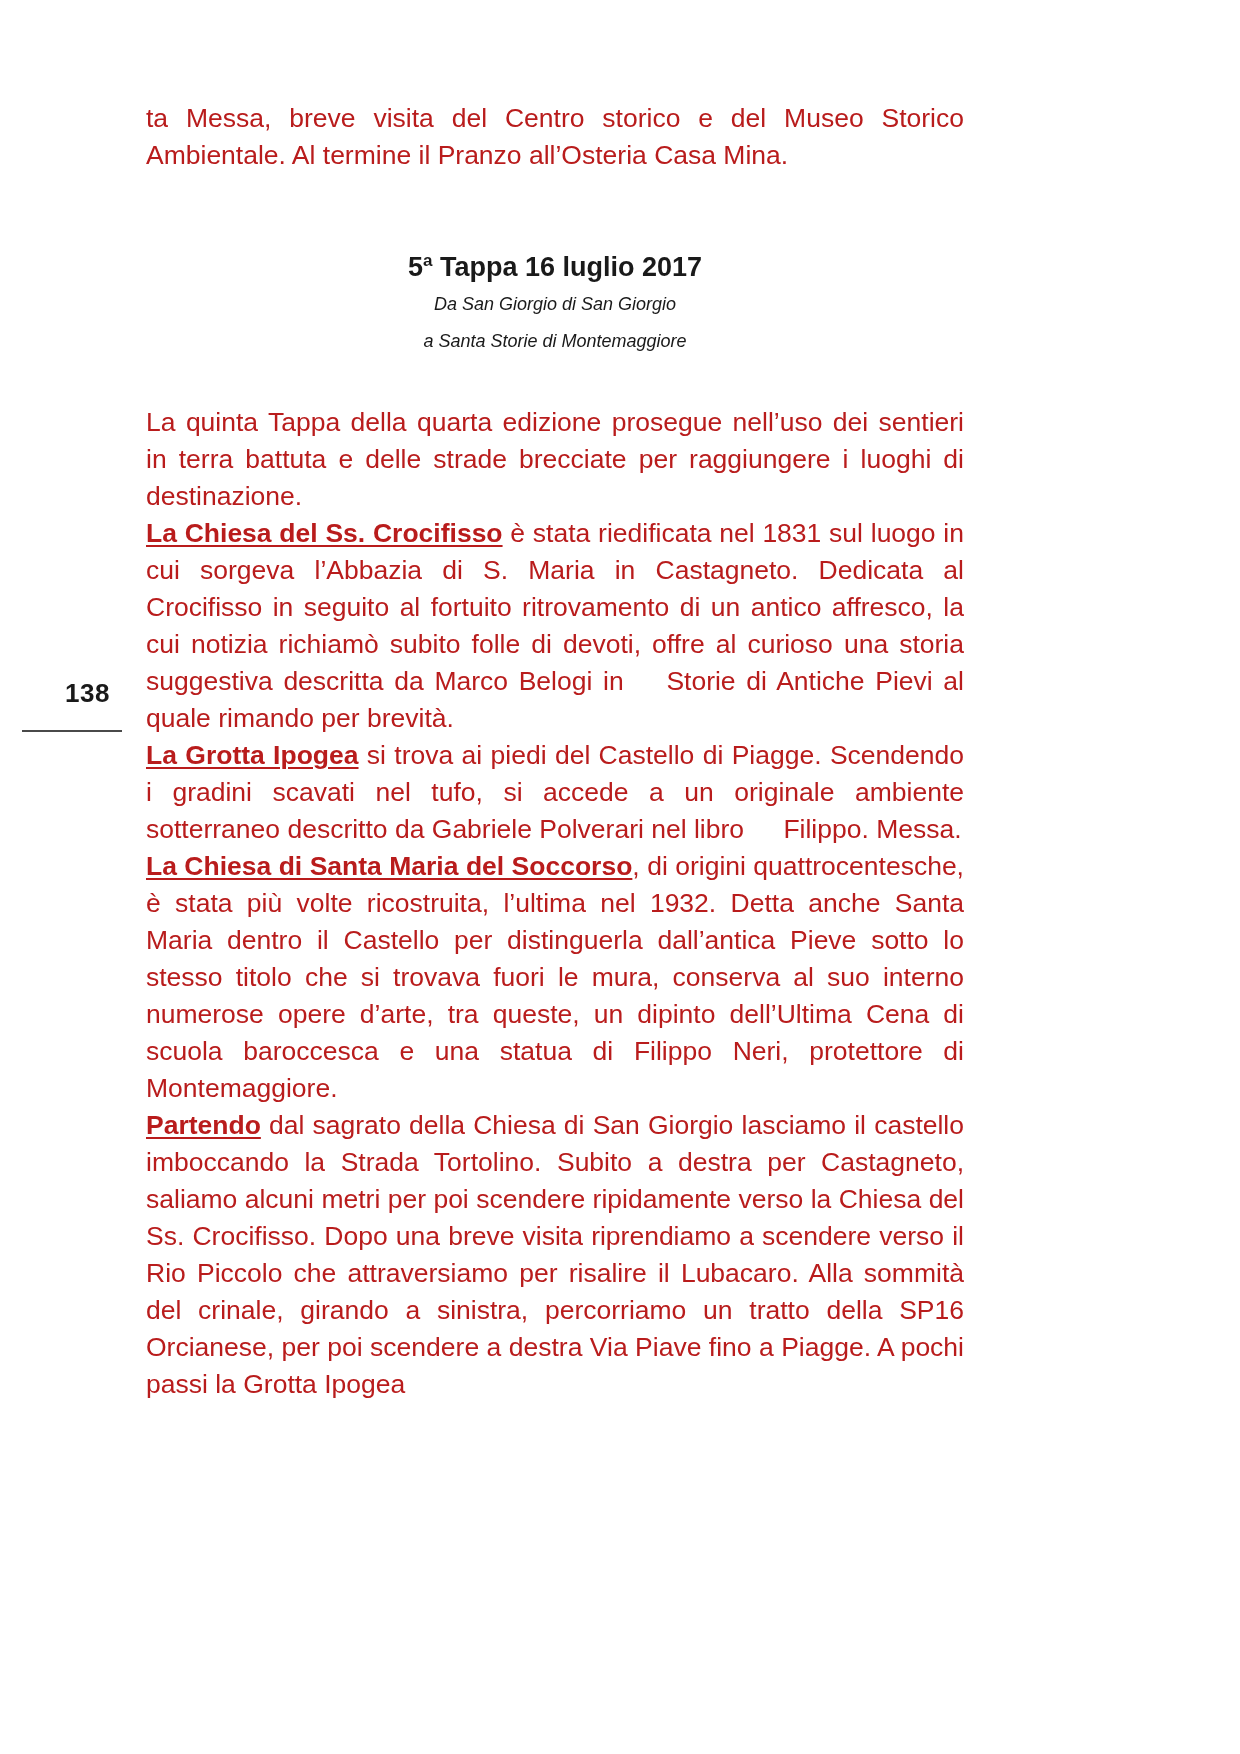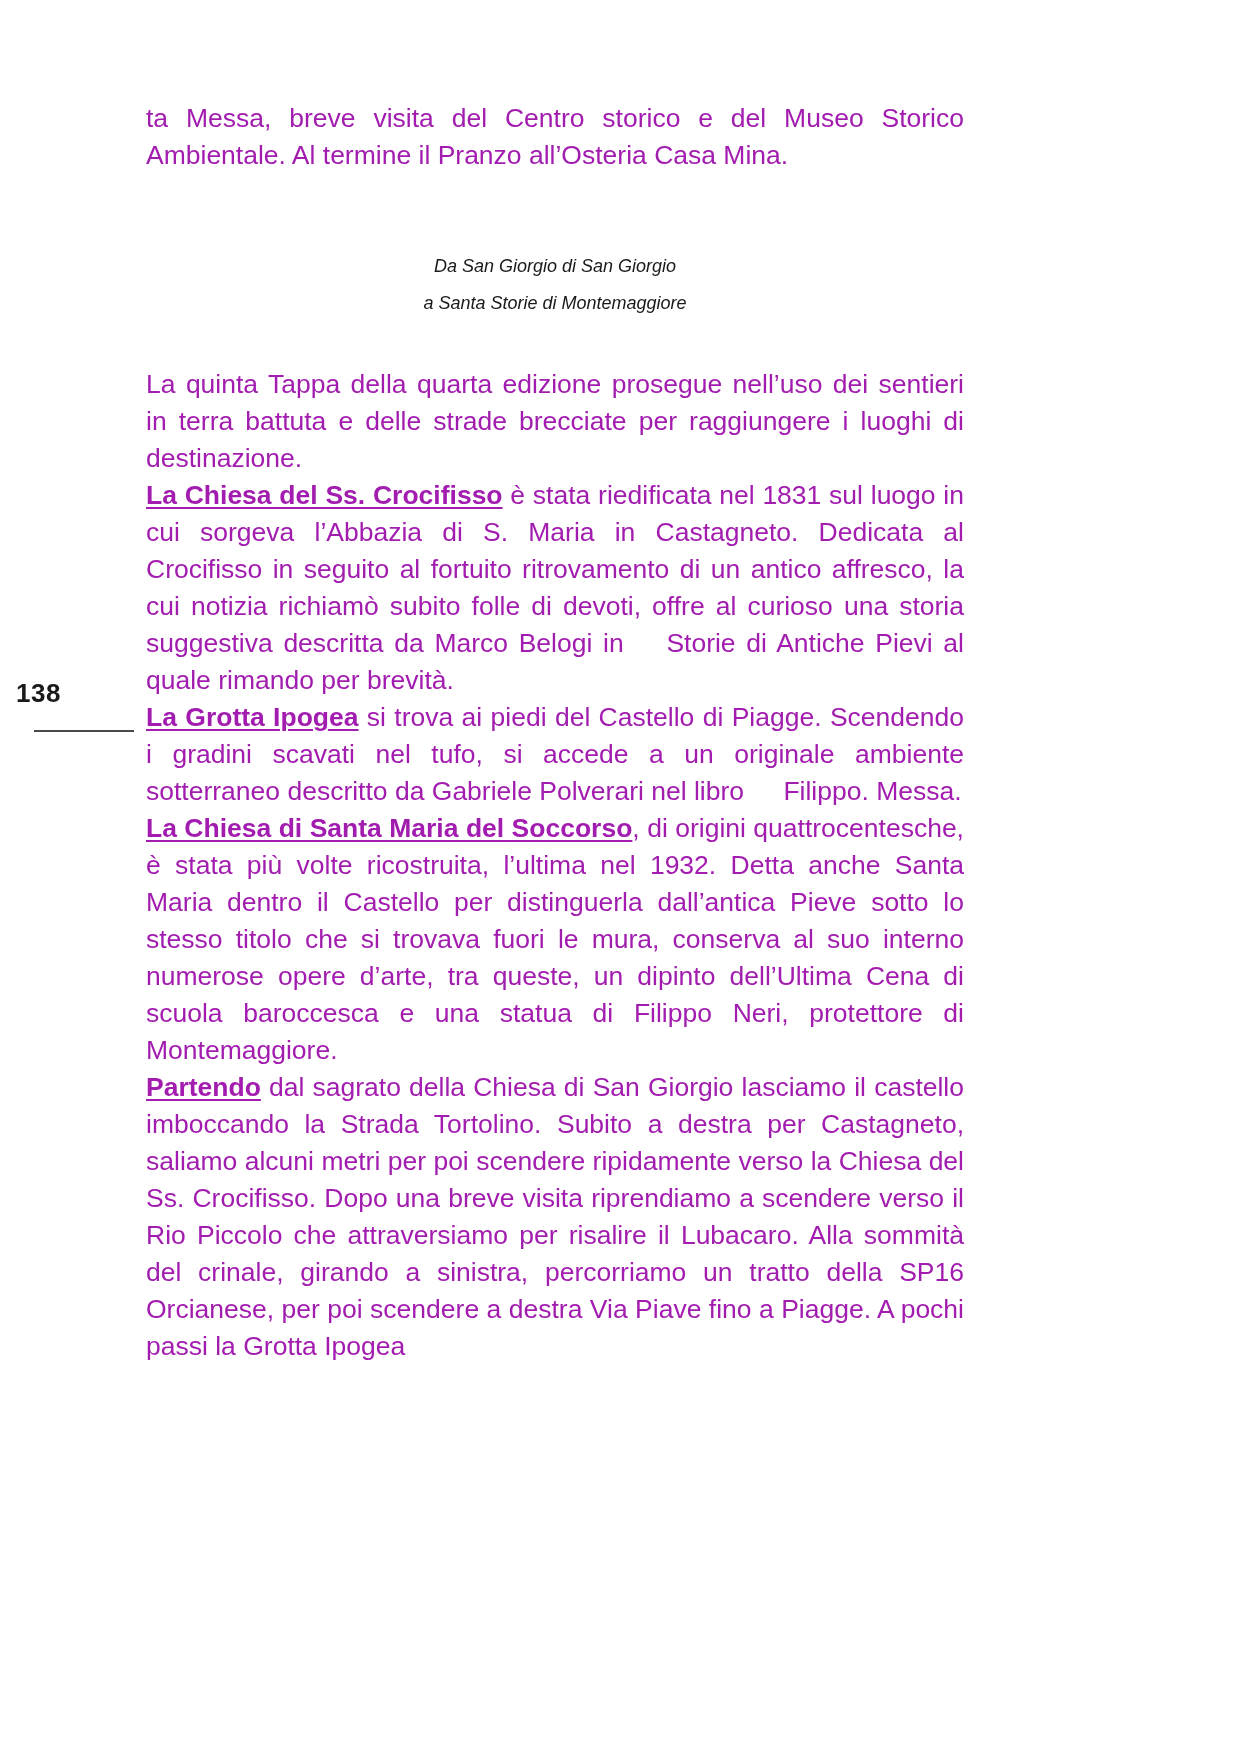--- a/index.html
+++ b/index.html
@@ -18,23 +18,24 @@
 
   .page {
     position: absolute;
     inset: 0;
     background: #ffffff;
   }
 
   
   .folio-block {
     position: absolute;
-    left: 16px;
+    left: 4px;
     top: 680px;
     width: 118px;
+    text-align: right;
   }
   .folio-number {
     font-size: 26px;
     font-weight: bold;
     letter-spacing: 0.5px;
     line-height: 1;
     padding-right: 12px;
     color: #1a1a1a;
   }
   .folio-rule {
@@ -52,21 +53,21 @@
     width: 818px;
   }
 
   p.body {
     margin: 0;
     font-size: 26.5px;
     line-height: 37px;
     text-align: justify;
     text-justify: inter-word;
     hyphens: manual;
-    color: #a21caf;
+    color: #b91c1c;
   }
 
   .gap-after-intro { height: 74px; }
   .gap-after-head  { height: 44px; }
 
   
   .heading-block {
     text-align: center;
   }
   .heading-line-1 {
@@ -108,20 +109,21 @@
     <div class="folio-rule"></div>
   </div>
 
   <div class="column">
 
     <p class="body">ta Messa, breve visita del Centro storico e del Museo Storico Ambientale. Al termine il Pranzo all’Osteria Casa Mina.</p>
 
     <div class="gap-after-intro"></div>
 
     <div class="heading-block">
+      <p class="heading-line-1"><span>5</span><span class="ord">a</span><span> Tappa 16 luglio 2017</span></p>
       <p class="heading-line-2">Da San Giorgio di San Giorgio</p>
       <p class="heading-line-3">a Santa Storie di Montemaggiore</p>
     </div>
 
     <div class="gap-after-head"></div>
 
     <p class="body">La quinta Tappa della quarta edizione prosegue nell’uso dei sentieri in terra battuta e delle strade brecciate per raggiungere i luoghi di destinazione.</p>
 
     <p class="body"><span class="run-bu">La Chiesa del Ss. Crocifisso</span><span> è stata riedificata nel 1831 sul luogo in cui sorgeva l’Abbazia di S. Maria in Castagneto. Dedicata al Crocifisso in seguito al fortuito ritrovamento di un antico affresco, la cui notizia richiamò subito folle di devoti, offre al curioso una storia suggestiva descritta da Marco Belogi in </span><span class="run-i">Storie di Antiche Pievi</span><span> al quale rimando per brevità.</span></p>
 

